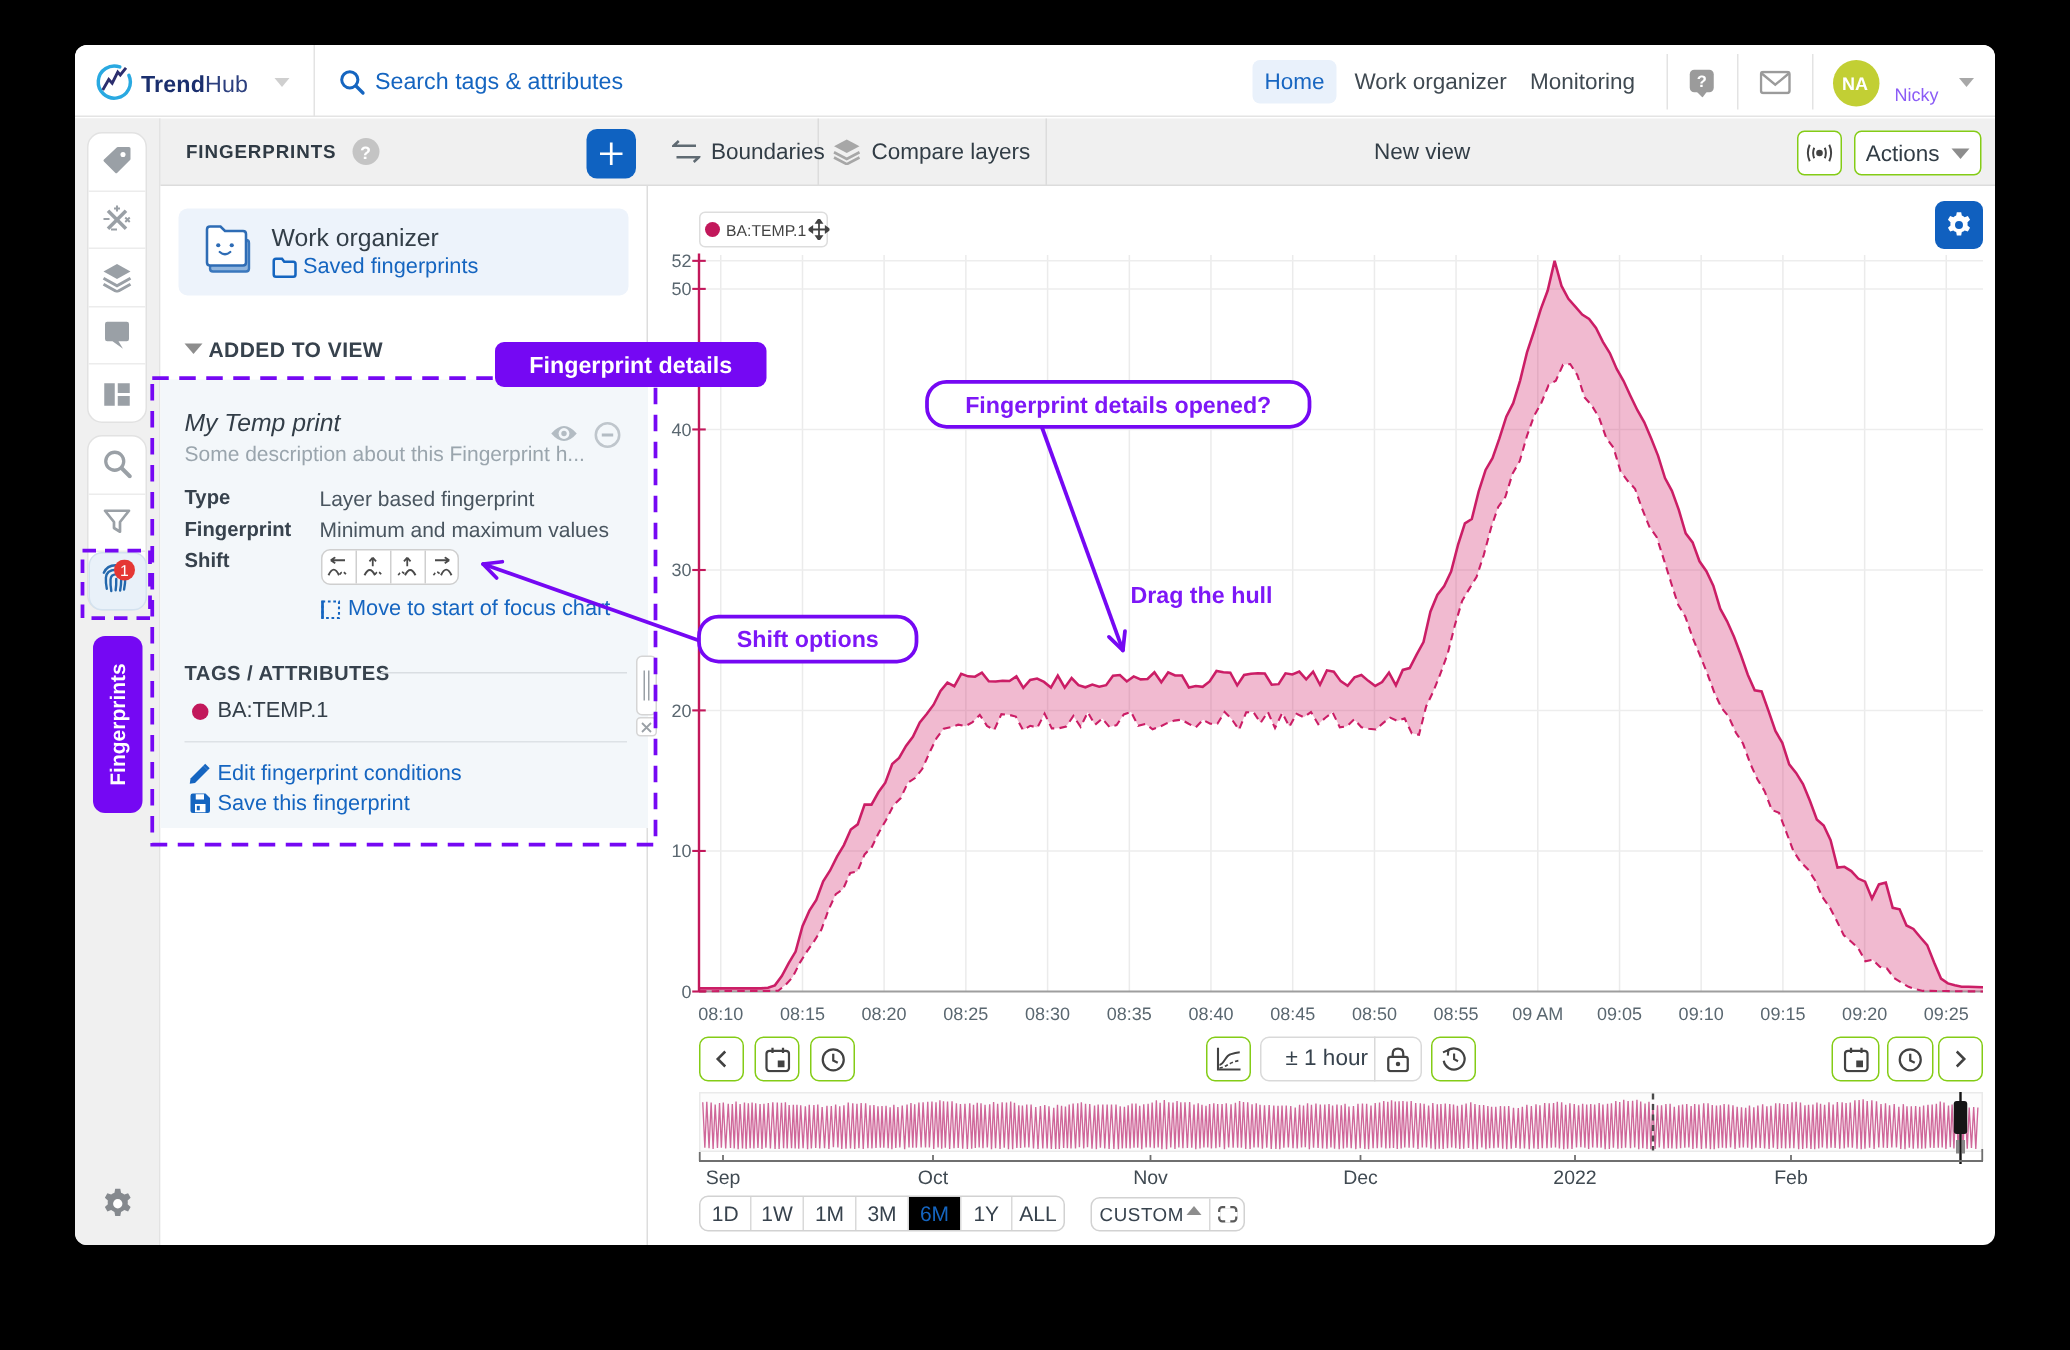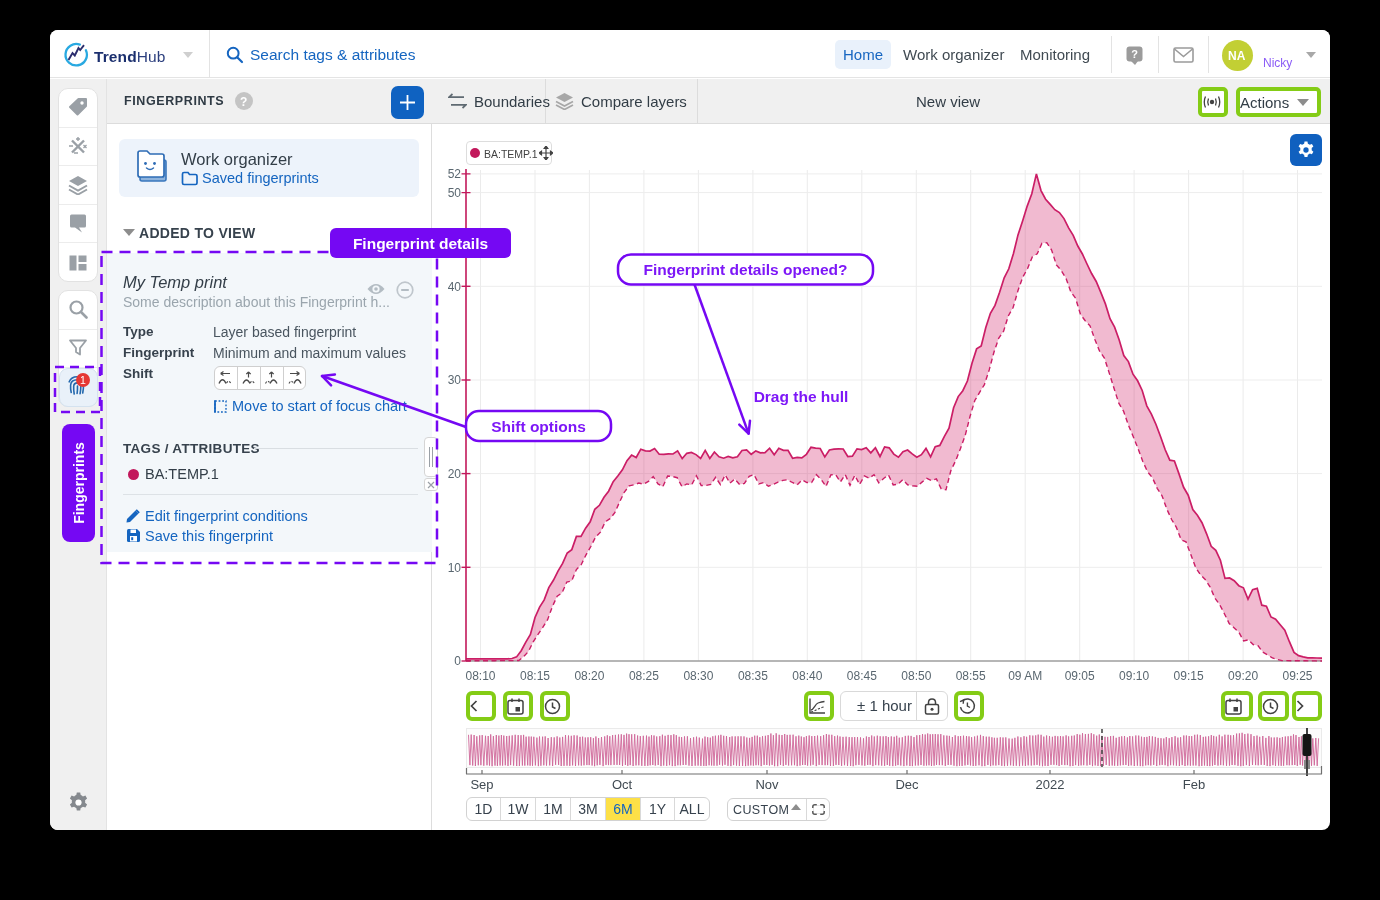--- a/index.html
+++ b/index.html
@@ -2,22 +2,22 @@
 <html><head>
 <meta charset="utf-8">
 <style>
 * { margin:0; padding:0; box-sizing:border-box; }
 html,body { width:1380px; height:900px; background:#000; overflow:hidden;
   font-family:"Liberation Sans", sans-serif; }
 .win { position:absolute; left:50px; top:30px; width:1280px; height:800px;
   background:#fff; border-radius:8px; overflow:hidden; }
 .abs { position:absolute; }
 .nav-sep { position:absolute; width:1px; background:#e3e3e3; }
-.btn { position:absolute; background:#fff; border:4px solid #84cc16; border-radius:6px;
-  display:flex; align-items:center; justify-content:flex-start; }
+.btn { position:absolute; background:#fff; border:1px solid #84cc16; border-radius:6px;
+  display:flex; align-items:center; justify-content:center; }
 .seg { display:flex; align-items:center; justify-content:center; }
 svg { display:block; }
 .txt { position:absolute; white-space:nowrap; }
 </style>
 </head>
 <body>
 <div class="win">
 <div class="abs" style="left:0;top:0;width:1280px;height:48px;background:#fff;border-bottom:1px solid #e4e4e4;"></div>
 <svg class="abs" style="left:12px;top:11px;" width="30" height="30" viewBox="0 0 30 30">
   <path d="M17.86 3.65 A10.7 10.7 0 1 0 23.9 9.18" fill="none" stroke="#29a9e1" stroke-width="2.3" stroke-linecap="round"></path>
@@ -318,21 +318,21 @@
 <div class="nav-sep" style="left:450px;top:768px;height:22px;background:#d9d9d9;"></div>
 <div class="nav-sep" style="left:485px;top:768px;height:22px;background:#d9d9d9;"></div>
 <div class="nav-sep" style="left:520px;top:768px;height:22px;background:#d9d9d9;"></div>
 <div class="nav-sep" style="left:555px;top:768px;height:22px;background:#d9d9d9;"></div>
 <div class="nav-sep" style="left:590px;top:768px;height:22px;background:#d9d9d9;"></div>
 <div class="nav-sep" style="left:624px;top:768px;height:22px;background:#d9d9d9;"></div>
 <div class="abs seg" style="left:417px;top:768px;width:33px;height:22px;font-size:14px;color:#37424d;">1D</div>
 <div class="abs seg" style="left:451px;top:768px;width:34px;height:22px;font-size:14px;color:#37424d;">1W</div>
 <div class="abs seg" style="left:486px;top:768px;width:34px;height:22px;font-size:14px;color:#37424d;">1M</div>
 <div class="abs seg" style="left:521px;top:768px;width:34px;height:22px;font-size:14px;color:#37424d;">3M</div>
-<div class="abs seg" style="left:556px;top:768px;width:34px;height:22px;font-size:14px;color:#1565c0;background:#fde047;">6M</div>
+<div class="abs seg" style="left:556px;top:768px;width:34px;height:22px;font-size:14px;color:#1565c0;background:#000000;">6M</div>
 <div class="abs seg" style="left:591px;top:768px;width:33px;height:22px;font-size:14px;color:#37424d;">1Y</div>
 <div class="abs seg" style="left:625px;top:768px;width:34px;height:22px;font-size:14px;color:#37424d;border-radius:0 5px 5px 0;">ALL</div>
 <div class="abs" style="left:677px;top:768px;width:103px;height:23px;background:#fff;border:1px solid #d2d2d2;border-radius:6px;"></div>
 <div class="nav-sep" style="left:756px;top:769px;height:21px;background:#d9d9d9;"></div>
 <div class="txt" style="left:683px;top:772.5px;font-size:12.5px;color:#37424d;letter-spacing:0.4px;">CUSTOM</div>
 <div class="abs" style="left:741px;top:774px;width:0;height:0;border-left:5px solid transparent;border-right:5px solid transparent;border-bottom:6px solid #8d8d8d;"></div>
 <svg class="abs" style="left:760.5px;top:772px;" width="15" height="15" viewBox="0 0 15 15">
   <rect x="1.8" y="2.8" width="11.4" height="9.4" rx="2" fill="none" stroke="#5a5a5a" stroke-width="1.5"></rect>
   <rect x="5.8" y="1.9" width="3.4" height="1.8" fill="#fff"></rect>
   <rect x="5.8" y="11.3" width="3.4" height="1.8" fill="#fff"></rect>

